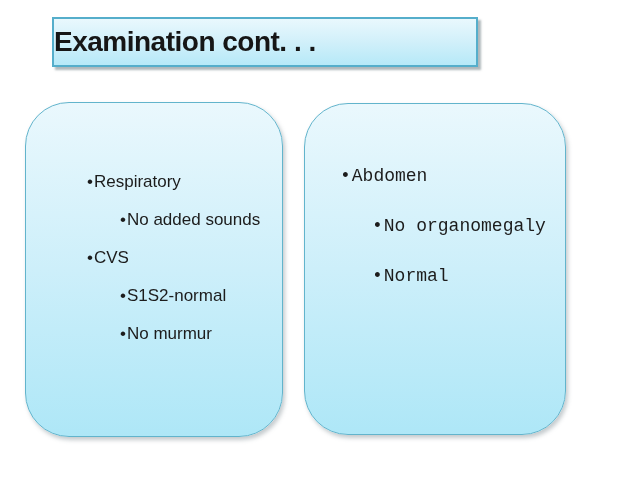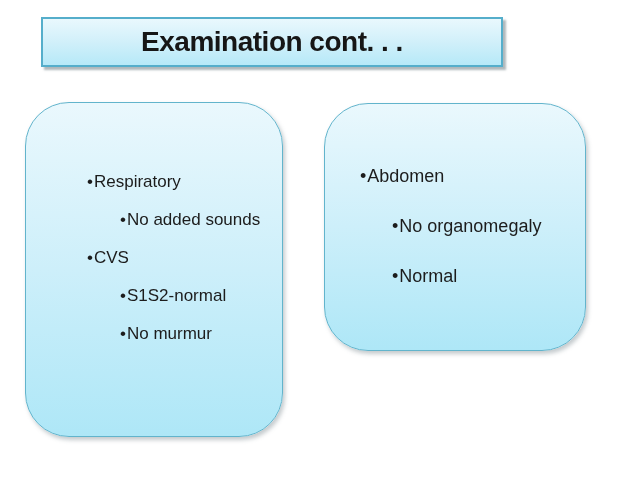--- a/index.html
+++ b/index.html
@@ -12,31 +12,31 @@
     position: relative;
     width: 638px;
     height: 479px;
     background: #ffffff;
     overflow: hidden;
   }
 
   
   .title-box {
     position: absolute;
-    left: 41px;
+    left: 52px;
     top: 17px;
-    width: 462px;
+    width: 426px;
     height: 50px;
     box-sizing: border-box;
     background: linear-gradient(180deg, #e9f8fd 0%, #d2f0fa 48%, #b6e9f8 100%);
     border: 2px solid #55aecb;
     box-shadow: 3px 3px 2px rgba(110, 125, 132, 0.55);
     display: flex;
     align-items: center;
-    justify-content: center;
+    justify-content: flex-start;
   }
   .title-text {
     font-size: 28px;
     font-weight: 700;
     letter-spacing: -0.5px;
     color: #161616;
     white-space: nowrap;
   }
 
   
@@ -48,24 +48,25 @@
     background: linear-gradient(180deg, #eaf8fd 0%, #cdeffa 50%, #aee7f7 100%);
     box-shadow: 2px 3px 4px rgba(125, 138, 144, 0.45);
   }
   .panel-left {
     left: 25px;
     top: 102px;
     width: 258px;
     height: 335px;
   }
   .panel-right {
-    left: 324px;
+    left: 304px;
     top: 103px;
     width: 262px;
-    height: 248px;
+    height: 332px;
+    font-family: Liberation Mono, monospace;
   }
 
   .text-block {
     position: absolute;
     color: #1c1c1c;
     white-space: nowrap;
     margin-left: 15px;
   }
   .panel-left .text-block {
     left: 46px;

